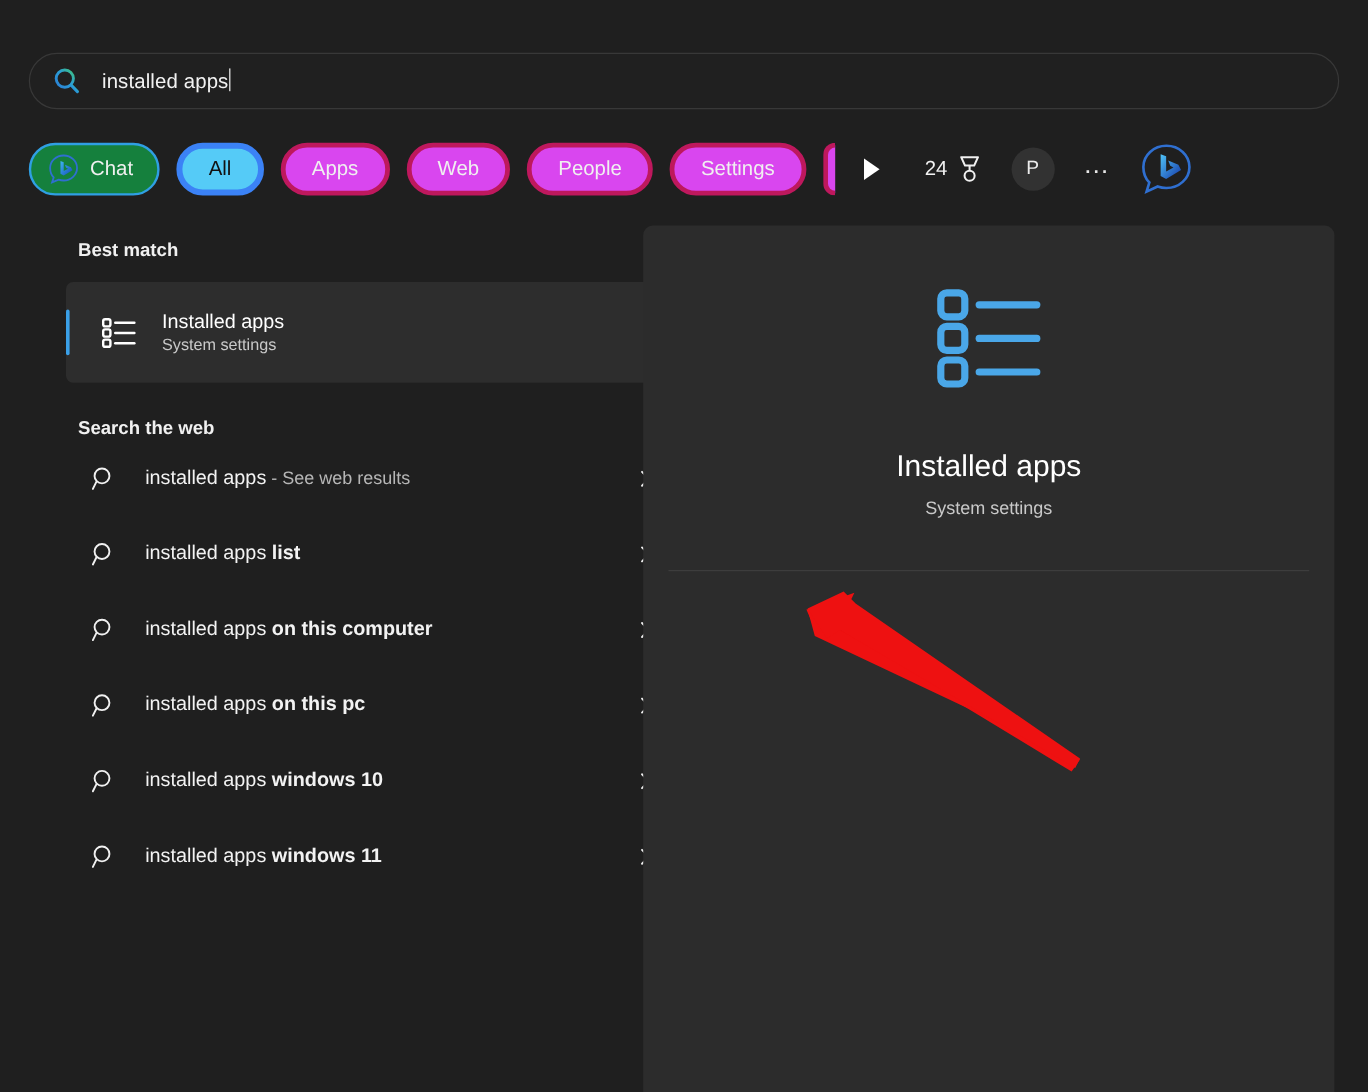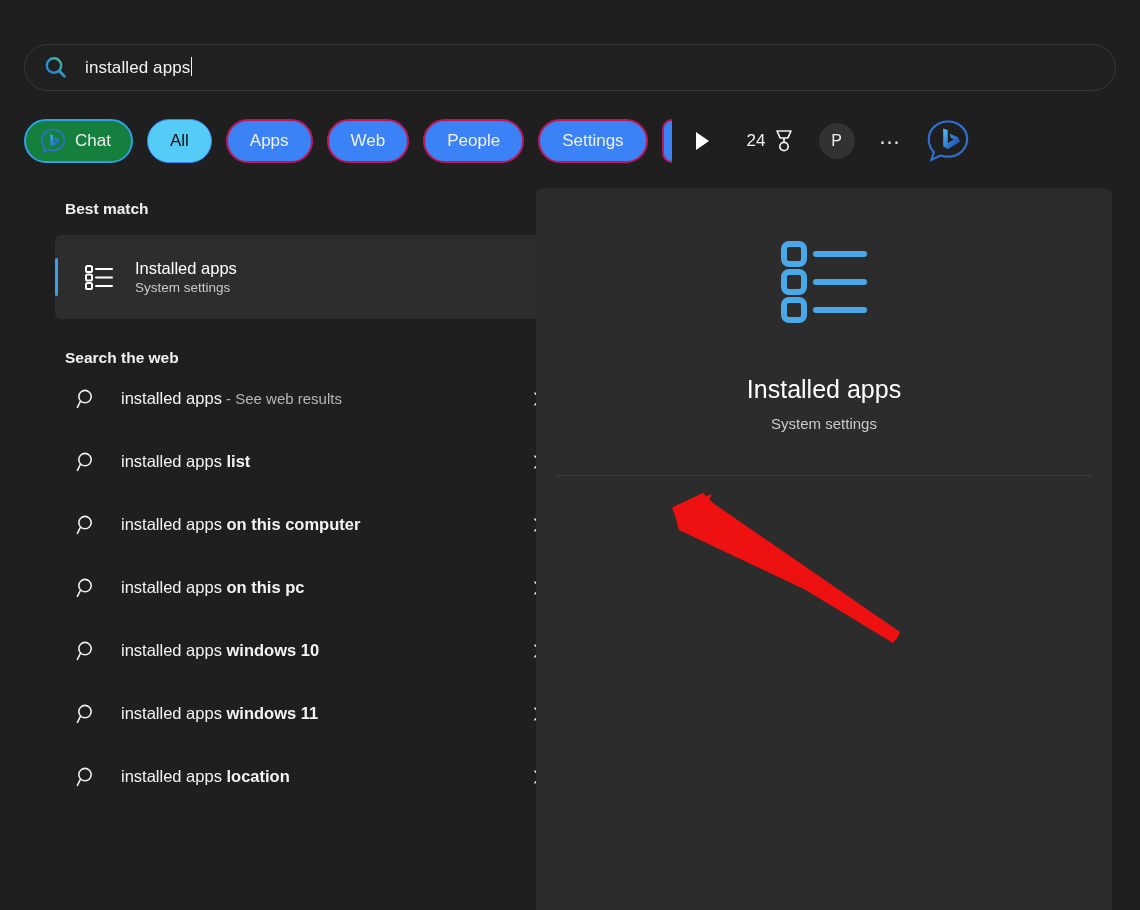--- a/index.html
+++ b/index.html
@@ -35,30 +35,30 @@
   .pillrow {
     position: absolute; left: 24px; top: 118px;
     width: 1092px; height: 46px;
     display: flex; align-items: center;
   }
   .pill {
     height: 44px; border-radius: 22px;
     display: flex; align-items: center; justify-content: center;
     padding: 0 22px; margin-right: 14px;
     font-size: 17px; color: #f0f0f0;
-    background: #3b82f6; border: 2px solid #be185d;
+    background: #d946ef; border: 4px solid #be185d;
     white-space: nowrap;
   }
   .pill.chat {
     background: #15803d; border: 2px solid #2f9fe3;
     padding: 0 20px 0 14px;
   }
   .pill.chat .bingmini { width: 26px; height: 26px; margin-right: 9px; flex:0 0 26px; }
   .pill.all {
-    background: #55cbf7; border: 1px solid #3b82f6; color: #121212;
+    background: #55cbf7; border: 5px solid #3b82f6; color: #121212;
     padding: 0 22px;
   }
   .pill.clipped {
     width: 10px; padding: 0; overflow: hidden; margin-right: 10px;
     border-radius: 22px 0 0 22px; border-right: none;
   }
 
   .play-arrow {
     width: 0; height: 0; margin: 0 10px 0 14px;
     border-left: 13px solid #ffffff;
@@ -311,30 +311,20 @@
         <div class="webrow">
           <svg class="mag" viewBox="0 0 24 24">
             <circle cx="10" cy="9.6" r="6.2" fill="none" stroke="#f0f0f0" stroke-width="1.6"></circle>
             <line x1="5.4" y1="14.4" x2="2.4" y2="20.4" stroke="#f0f0f0" stroke-width="1.6" stroke-linecap="round"></line>
           </svg>
           <span class="label"><span>installed apps </span><b>windows 11</b></span>
           <svg class="chev" viewBox="0 0 18 18">
             <path d="M6 3.2 L11.6 9 L6 14.8" fill="none" stroke="#ffffff" stroke-width="1.6" stroke-linecap="round" stroke-linejoin="round"></path>
           </svg>
         </div>
-        <div class="webrow">
-          <svg class="mag" viewBox="0 0 24 24">
-            <circle cx="10" cy="9.6" r="6.2" fill="none" stroke="#f0f0f0" stroke-width="1.6"></circle>
-            <line x1="5.4" y1="14.4" x2="2.4" y2="20.4" stroke="#f0f0f0" stroke-width="1.6" stroke-linecap="round"></line>
-          </svg>
-          <span class="label"><span>installed apps </span><b>location</b></span>
-          <svg class="chev" viewBox="0 0 18 18">
-            <path d="M6 3.2 L11.6 9 L6 14.8" fill="none" stroke="#ffffff" stroke-width="1.6" stroke-linecap="round" stroke-linejoin="round"></path>
-          </svg>
-        </div>
       </div>
   </div>
 
   <div class="preview">
     <svg class="bigicon" viewBox="0 0 92 92">
       <rect x="6" y="8" width="20" height="20" rx="5" fill="none" stroke="#4aa7e8" stroke-width="6"></rect>
       <rect x="6" y="36" width="20" height="20" rx="5" fill="none" stroke="#4aa7e8" stroke-width="6"></rect>
       <rect x="6" y="64" width="20" height="20" rx="5" fill="none" stroke="#4aa7e8" stroke-width="6"></rect>
       <line x1="38" y1="18" x2="86" y2="18" stroke="#4aa7e8" stroke-width="6" stroke-linecap="round"></line>
       <line x1="38" y1="46" x2="86" y2="46" stroke="#4aa7e8" stroke-width="6" stroke-linecap="round"></line>

